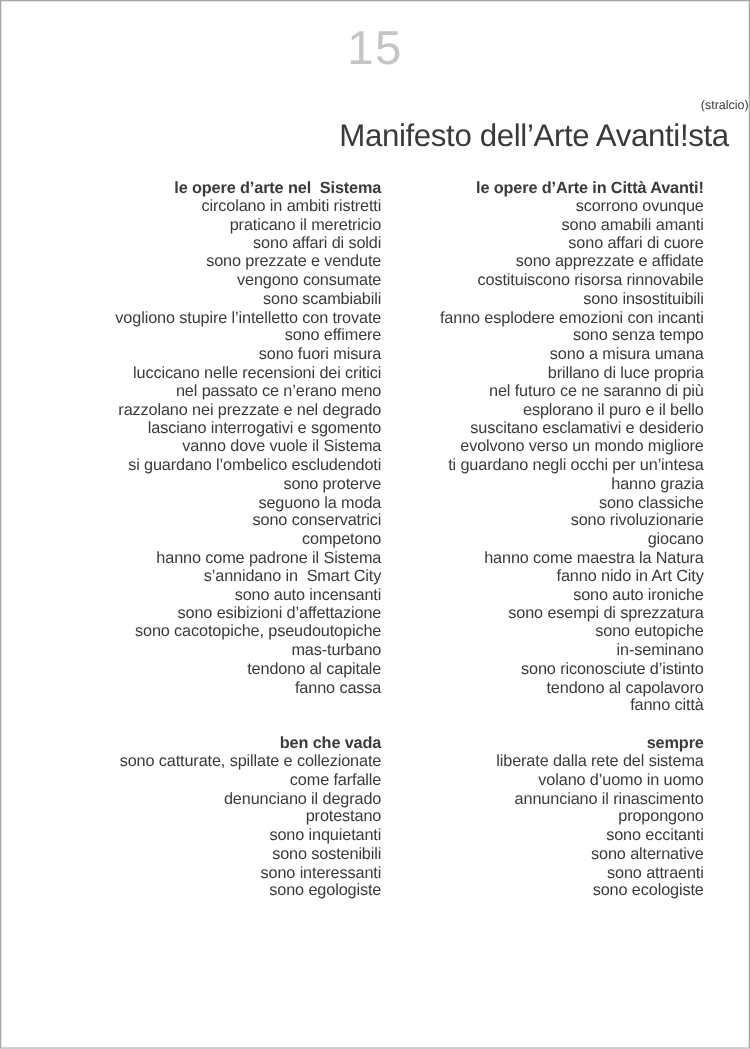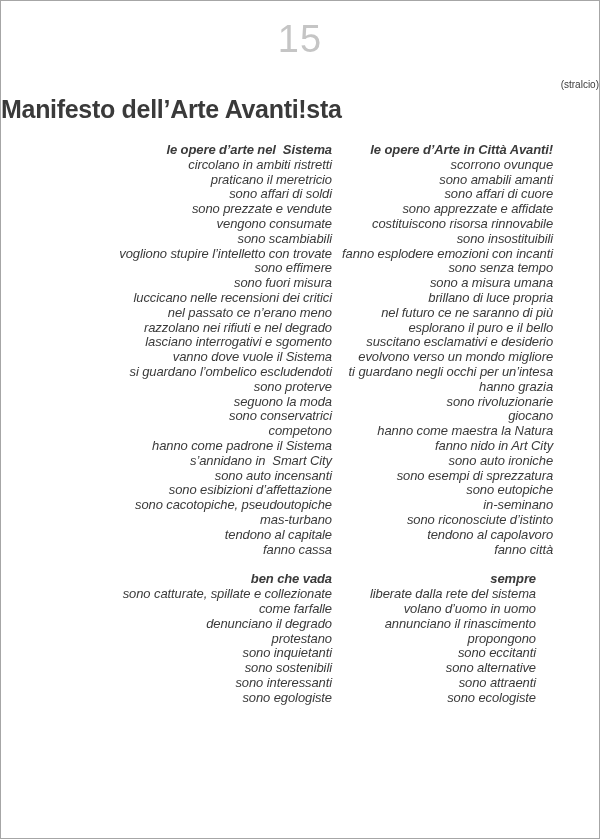--- a/index.html
+++ b/index.html
@@ -26,31 +26,30 @@
     color: var(--page-number, #c5c5c5);
     letter-spacing: 1px;
   }
   .subtitle {
     margin-top: 14px;
     text-align: right;
     font-size: 10px;
     line-height: 15px;
   }
   .title {
-    margin: 2px 4px 0 0;
-    text-align: left;
+    margin: 2px 16px 0 0;
+    text-align: right;
     font-size: 25px;
     line-height: 30px;
-    font-weight: bold;
+    font-weight: normal;
     letter-spacing: -0.3px;
   }
   .section {
     display: flex;
-    padding: 0 63px;
-    font-style: italic;
+    padding: 0 36px;
   }
   .section-1 { margin-top: 19px; }
   .section-2 { margin-top: 15px; }
   .col {
     font-size: 13px;
     line-height: 14.8px;
     letter-spacing: -0.1px;
   }
   .col-left {
     flex: 0 0 268px;
@@ -86,21 +85,21 @@
           <div class="row">praticano il meretricio</div>
           <div class="row">sono affari di soldi</div>
           <div class="row">sono prezzate e vendute</div>
           <div class="row">vengono consumate</div>
           <div class="row">sono scambiabili</div>
           <div class="row">vogliono stupire l’intelletto con trovate</div>
           <div class="row">sono effimere</div>
           <div class="row">sono fuori misura</div>
           <div class="row">luccicano nelle recensioni dei critici</div>
           <div class="row">nel passato ce n’erano meno</div>
-          <div class="row">razzolano nei rifiuti e nel degrado</div>
+          <div class="row">razzolano nei prezzate e nel degrado</div>
           <div class="row">lasciano interrogativi e sgomento</div>
           <div class="row">vanno dove vuole il Sistema</div>
           <div class="row">si guardano l’ombelico escludendoti</div>
           <div class="row">sono proterve</div>
           <div class="row">seguono la moda</div>
           <div class="row">sono conservatrici</div>
           <div class="row">competono</div>
           <div class="row">hanno come padrone il Sistema</div>
           <div class="row">s’annidano in  Smart City</div>
           <div class="row">sono auto incensanti</div>
@@ -124,20 +123,21 @@
           <div class="row">fanno esplodere emozioni con incanti</div>
           <div class="row">sono senza tempo</div>
           <div class="row">sono a misura umana</div>
           <div class="row">brillano di luce propria</div>
           <div class="row">nel futuro ce ne saranno di più</div>
           <div class="row">esplorano il puro e il bello</div>
           <div class="row">suscitano esclamativi e desiderio</div>
           <div class="row">evolvono verso un mondo migliore</div>
           <div class="row">ti guardano negli occhi per un’intesa</div>
           <div class="row">hanno grazia</div>
+          <div class="row">sono classiche</div>
           <div class="row">sono rivoluzionarie</div>
           <div class="row">giocano</div>
           <div class="row">hanno come maestra la Natura</div>
           <div class="row">fanno nido in Art City</div>
           <div class="row">sono auto ironiche</div>
           <div class="row">sono esempi di sprezzatura</div>
           <div class="row">sono eutopiche</div>
           <div class="row">in-seminano</div>
           <div class="row">sono riconosciute d’istinto</div>
           <div class="row">tendono al capolavoro</div>

